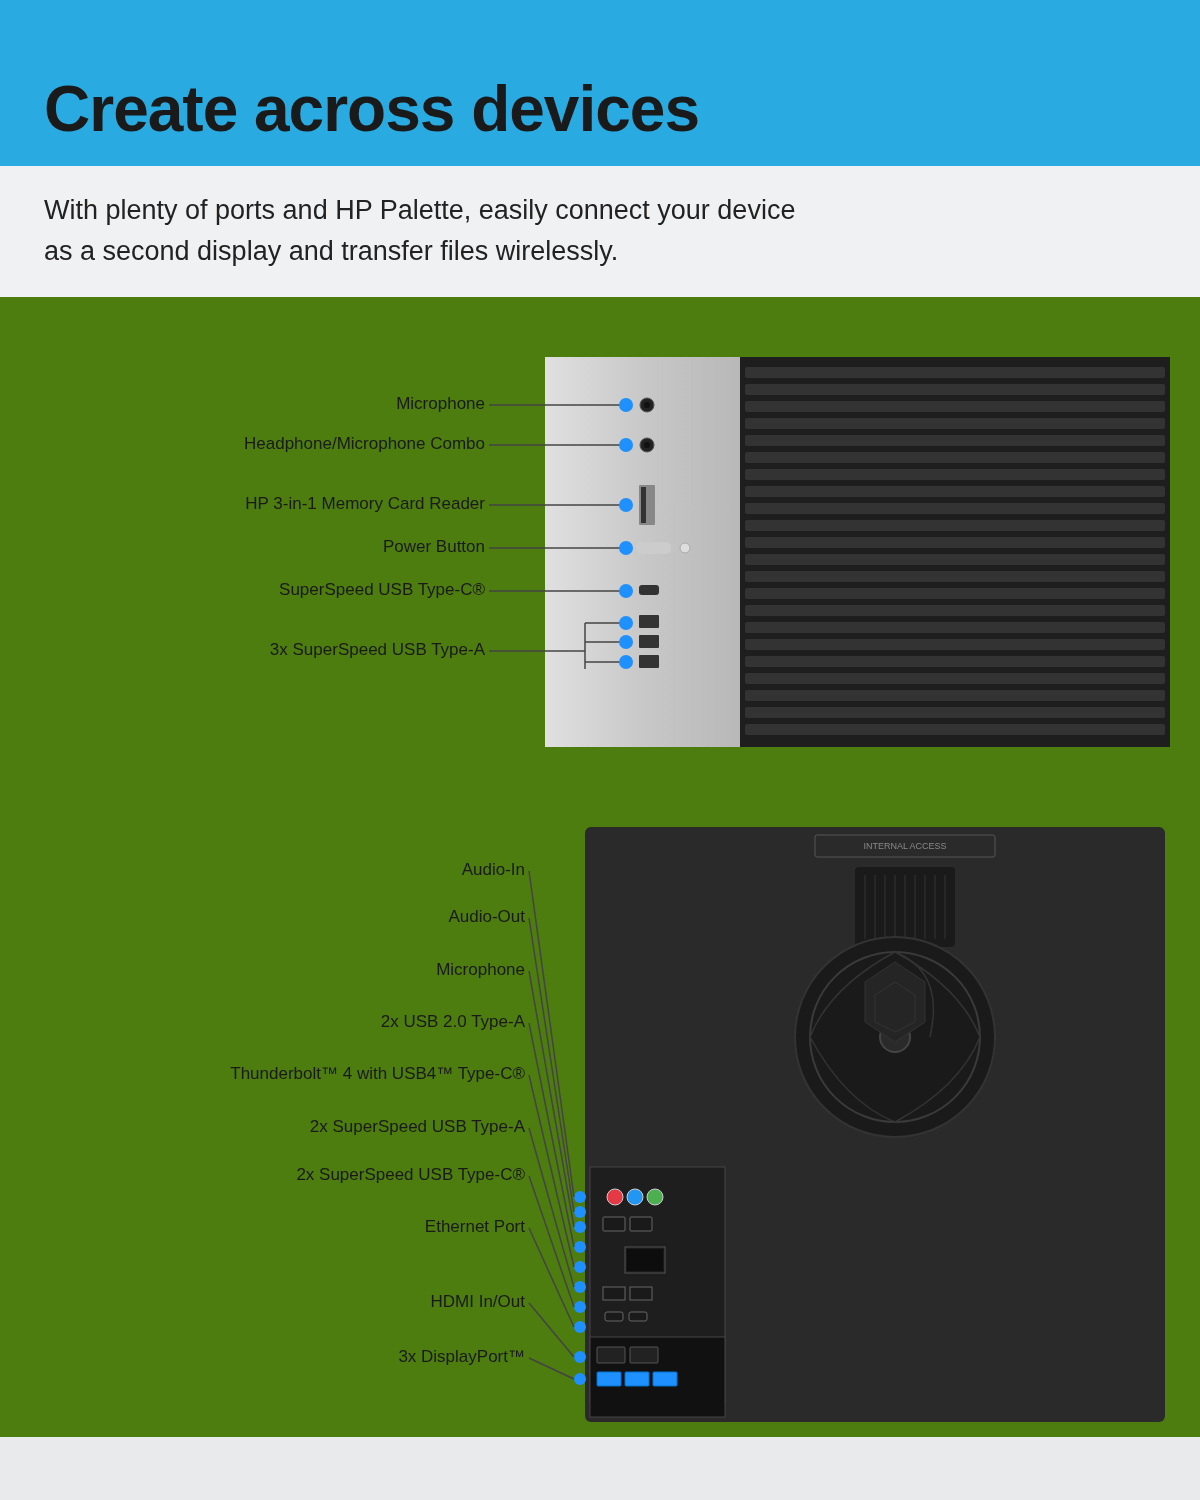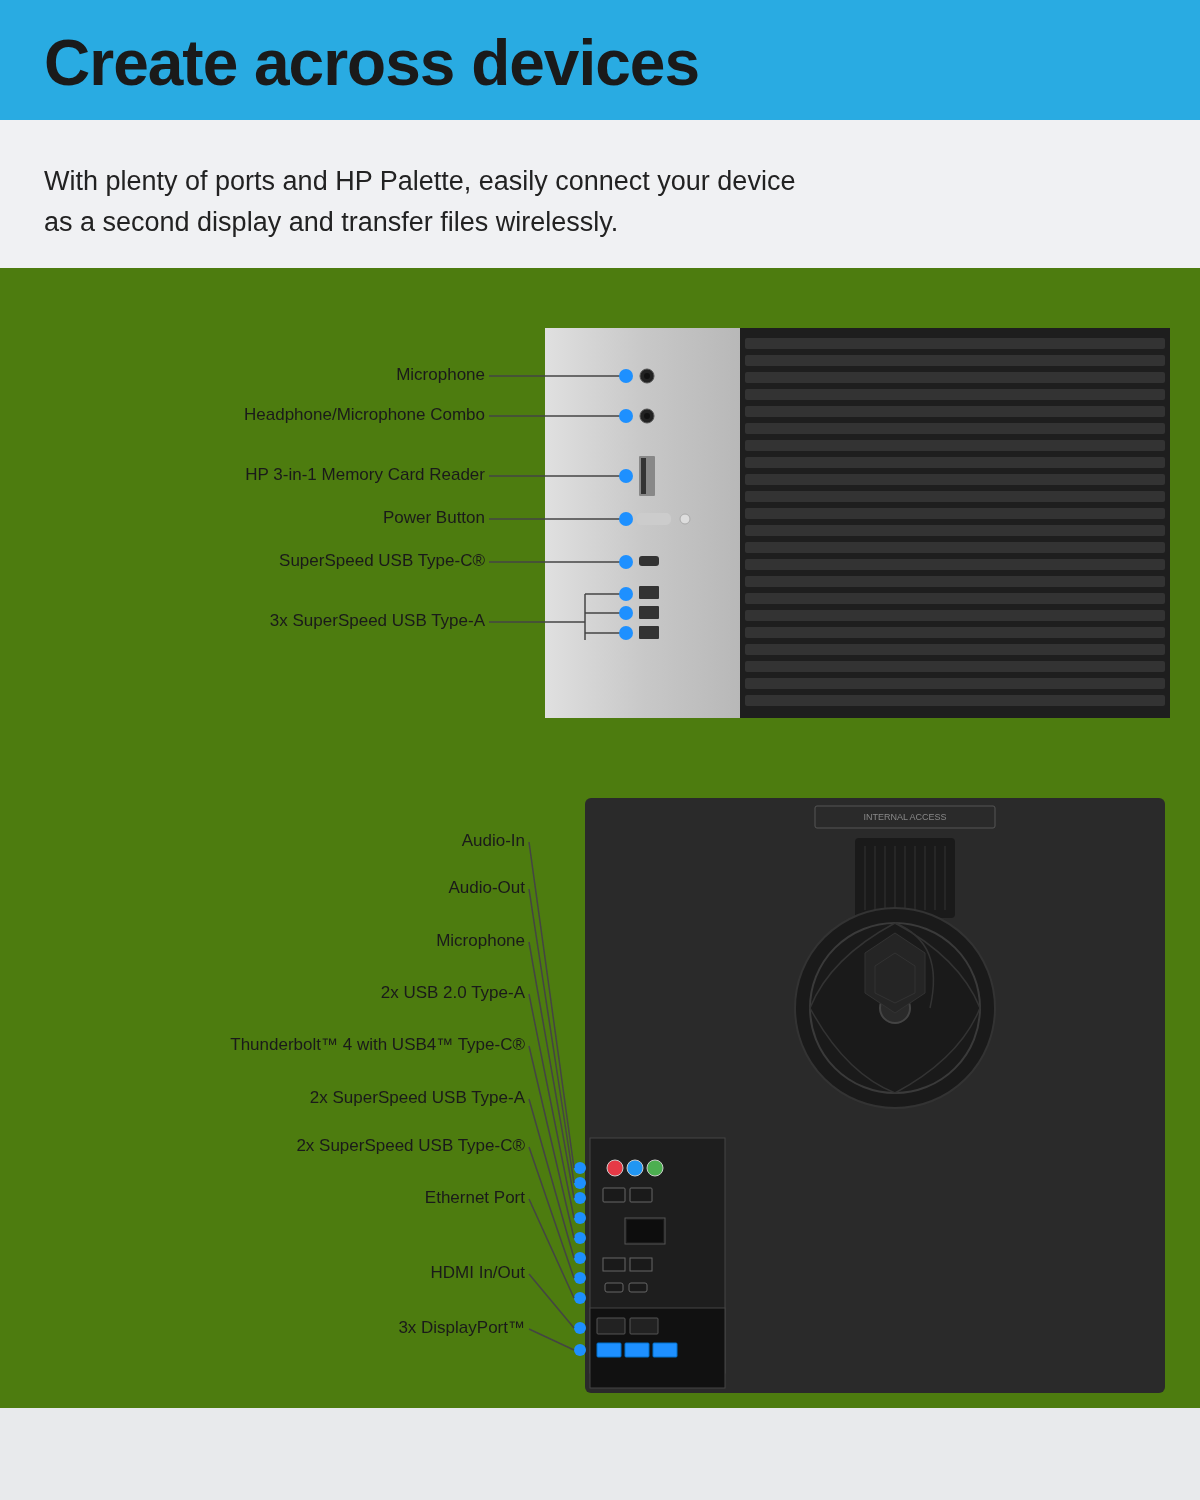--- a/index.html
+++ b/index.html
@@ -15,30 +15,31 @@
     .header-section {
       background: #29abe2;
       padding: 28px 40px 22px 40px;
     }
     .header-title {
       font-size: 62px;
       font-weight: 900;
       color: #1a1a1a;
       line-height: 1.1;
       letter-spacing: -1px;
+      margin-top: 46px;
     }
   </style>
 </head>
 <body>
 
 <div class="header-section" style="background:#29abe2; padding:28px 44px 22px 44px;">
   <h1 class="header-title" style="font-size:64px; font-weight:900; color:#1a1a1a; line-height:1.1; font-family:Arial,sans-serif; letter-spacing:-1px;">Create across devices</h1>
 </div>
 
-<div style="background:#f0f1f3; padding:41px 44px 26px 44px;">
+<div style="background:#f0f1f3; padding:24px 44px 26px 44px;">
   <p style="font-size:27px; color:#222; font-weight:400; line-height:1.5; max-width:760px; font-family:Arial,sans-serif;">With plenty of ports and HP Palette, easily connect your device as a second display and transfer files wirelessly.</p>
 </div>
 
 <div style="background:#4d7c0f; padding:40px 20px 0 20px;">
 
   <div style="position:relative; width:1150px; margin:0 auto 50px auto; height:430px;">
 
     <svg width="1150" height="430" viewBox="0 0 1150 430" style="position:absolute;top:0;left:0;">
 
       <rect x="520" y="20" width="200" height="390" fill="#d2d2d2" rx="4"></rect>

